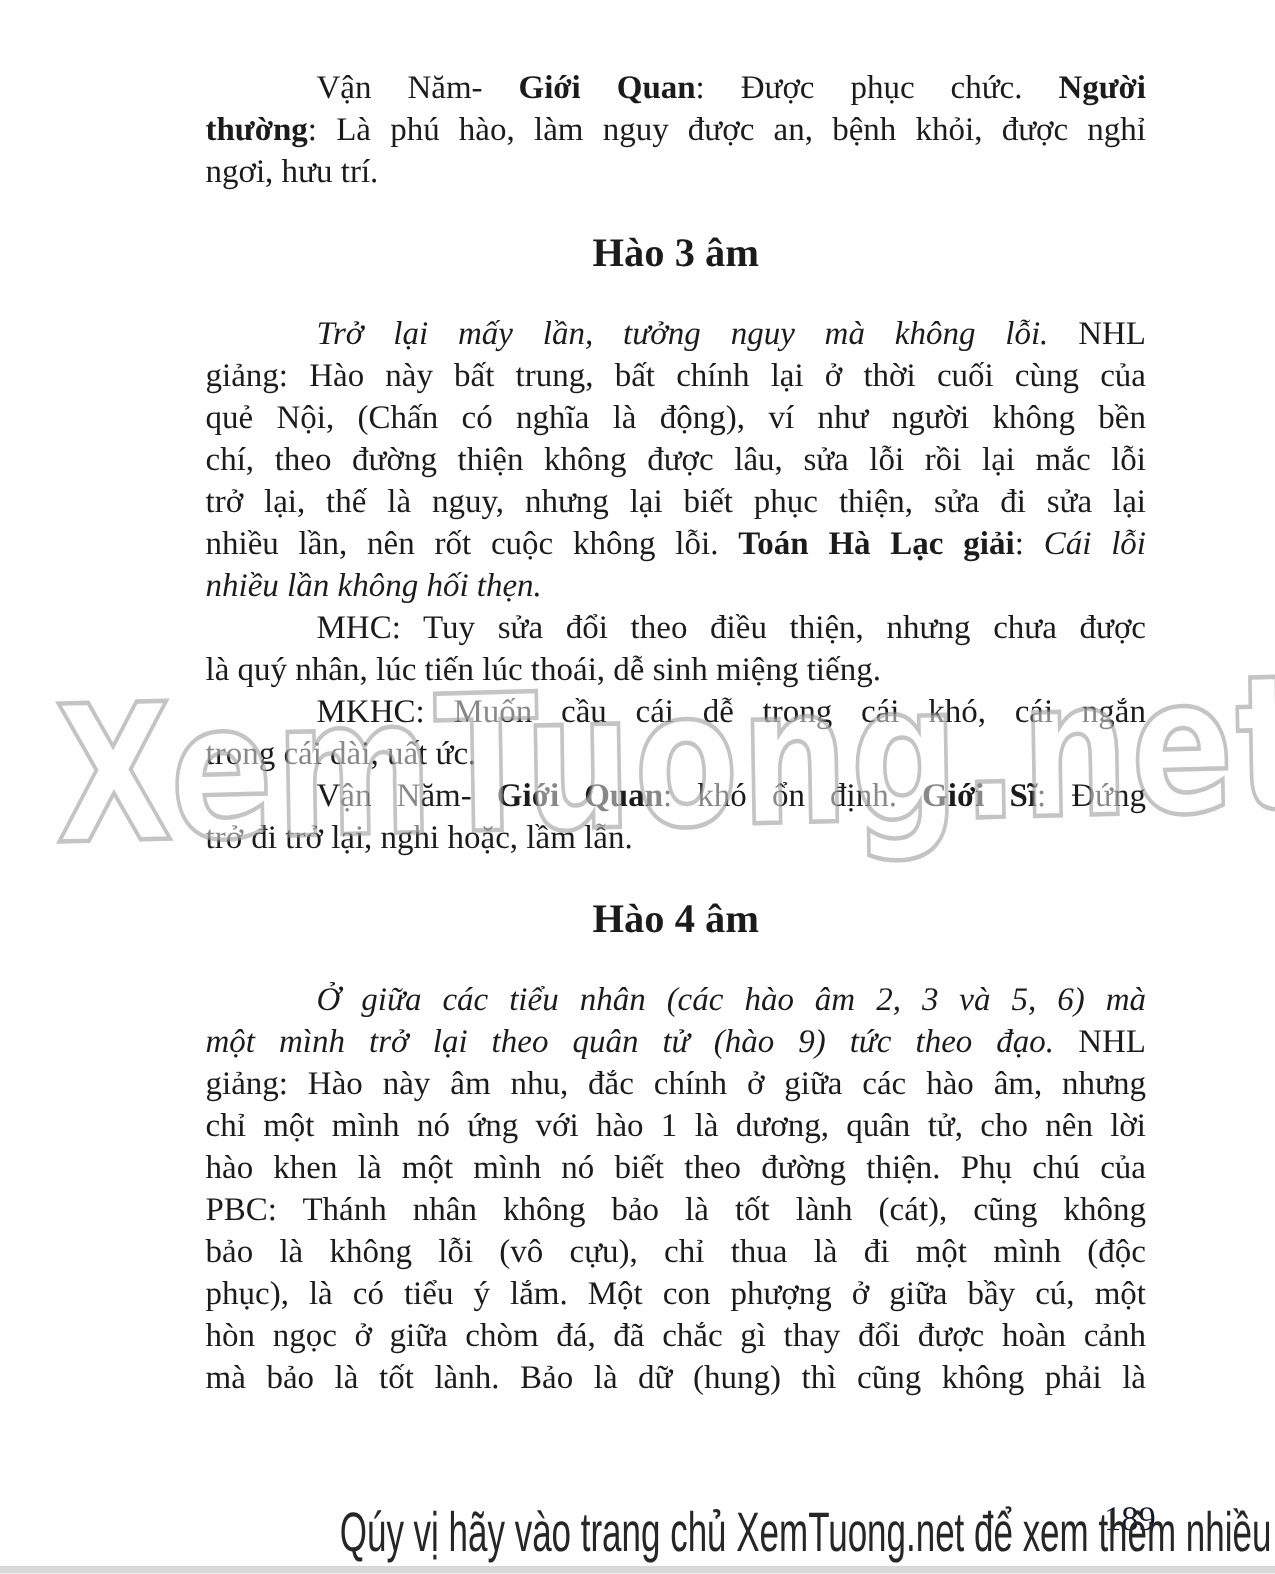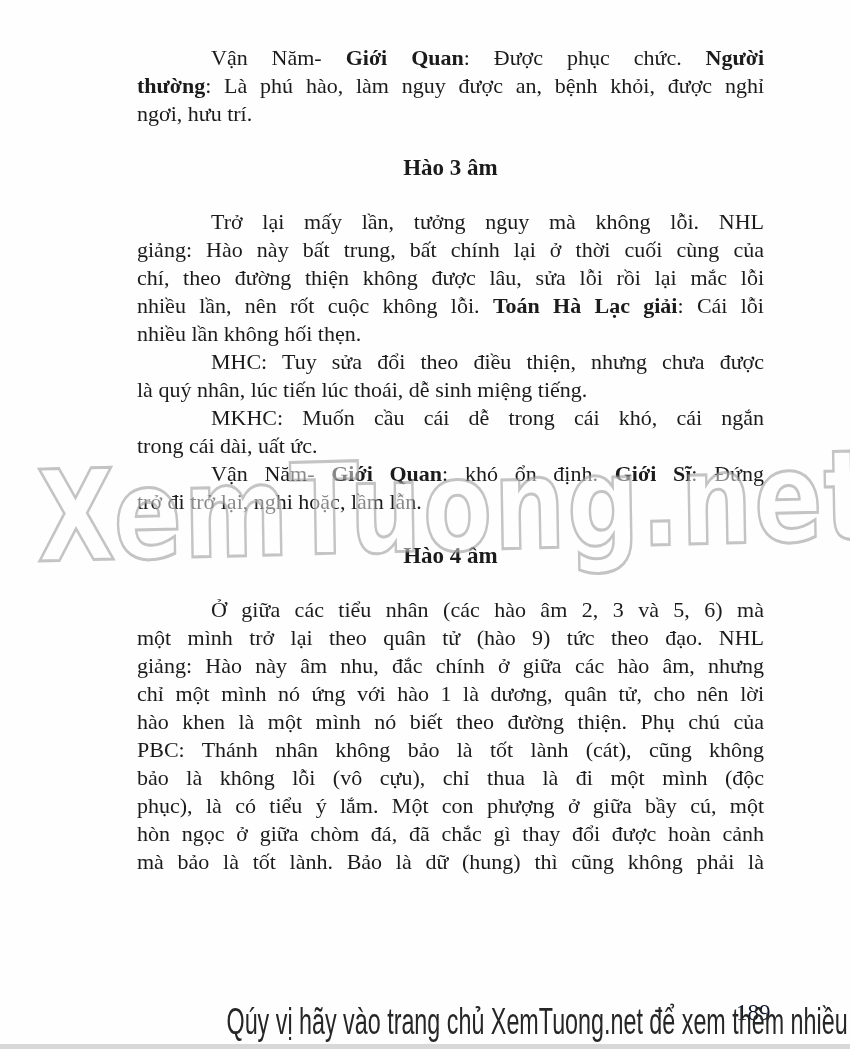--- a/index.html
+++ b/index.html
@@ -18,23 +18,23 @@
   }
   .line{
     font-size:22px;
     line-height:28px;
     text-align:justify;
     text-align-last:justify;
   }
   .line.indent{ text-indent:74px; }
   .line.lastleft{ text-align:right; text-align-last:left; }
   .seg-b{ font-weight:bold; }
-  .seg-i{ }
+  .seg-i{ font-style:italic; }
   .heading{
-    font-size:23px;
+    font-size:27px;
     line-height:28px;
     font-weight:bold;
     text-align:center;
     margin:26px 0;
   }
   .watermark{
     position:absolute;
     left:36px;top:458px;
     z-index:3;
     font-family:"DejaVu Sans","Liberation Sans",sans-serif;
@@ -80,21 +80,23 @@
 
 <div class="page">
 
   <div class="content">
       <div class="line indent"><span class="">Vận Năm- </span><span class="seg-b ">Giới Quan</span><span class="">: Được phục chức. </span><span class="seg-b ">Người</span></div>
       <div class="line"><span class="seg-b ">thường</span><span class="">: Là phú hào, làm nguy được an, bệnh khỏi, được nghỉ</span></div>
       <div class="line lastleft"><span class="">ngơi, hưu trí.</span></div>
       <div class="heading">Hào 3 âm</div>
       <div class="line indent"><span class="seg-i">Trở lại mấy lần, tưởng nguy mà không lỗi.</span><span class=""> NHL</span></div>
       <div class="line"><span class="">giảng: Hào này bất trung, bất chính lại ở thời cuối cùng của</span></div>
+      <div class="line"><span class="">quẻ Nội, (Chấn có nghĩa là động), ví như người không bền</span></div>
       <div class="line"><span class="">chí, theo đường thiện không được lâu, sửa lỗi rồi lại mắc lỗi</span></div>
+      <div class="line"><span class="">trở lại, thế là nguy, nhưng lại biết phục thiện, sửa đi sửa lại</span></div>
       <div class="line"><span class="">nhiều lần, nên rốt cuộc không lỗi. </span><span class="seg-b ">Toán Hà Lạc giải</span><span class="">: </span><span class="seg-i">Cái lỗi</span></div>
       <div class="line lastleft"><span class="seg-i">nhiều lần không hối thẹn.</span></div>
       <div class="line indent"><span class="">MHC: Tuy sửa đổi theo điều thiện, nhưng chưa được</span></div>
       <div class="line lastleft"><span class="">là quý nhân, lúc tiến lúc thoái, dễ sinh miệng tiếng.</span></div>
       <div class="line indent"><span class="">MKHC: Muốn cầu cái dễ trong cái khó, cái ngắn</span></div>
       <div class="line lastleft"><span class="">trong cái dài, uất ức.</span></div>
       <div class="line indent"><span class="">Vận Năm- </span><span class="seg-b ">Giới Quan</span><span class="">: khó ổn định. </span><span class="seg-b ">Giới Sĩ</span><span class="">: Đứng</span></div>
       <div class="line lastleft"><span class="">trở đi trở lại, nghi hoặc, lầm lẫn.</span></div>
       <div class="heading">Hào 4 âm</div>
       <div class="line indent"><span class="seg-i">Ở giữa các tiểu nhân (các hào âm 2, 3 và 5, 6) mà</span></div>

